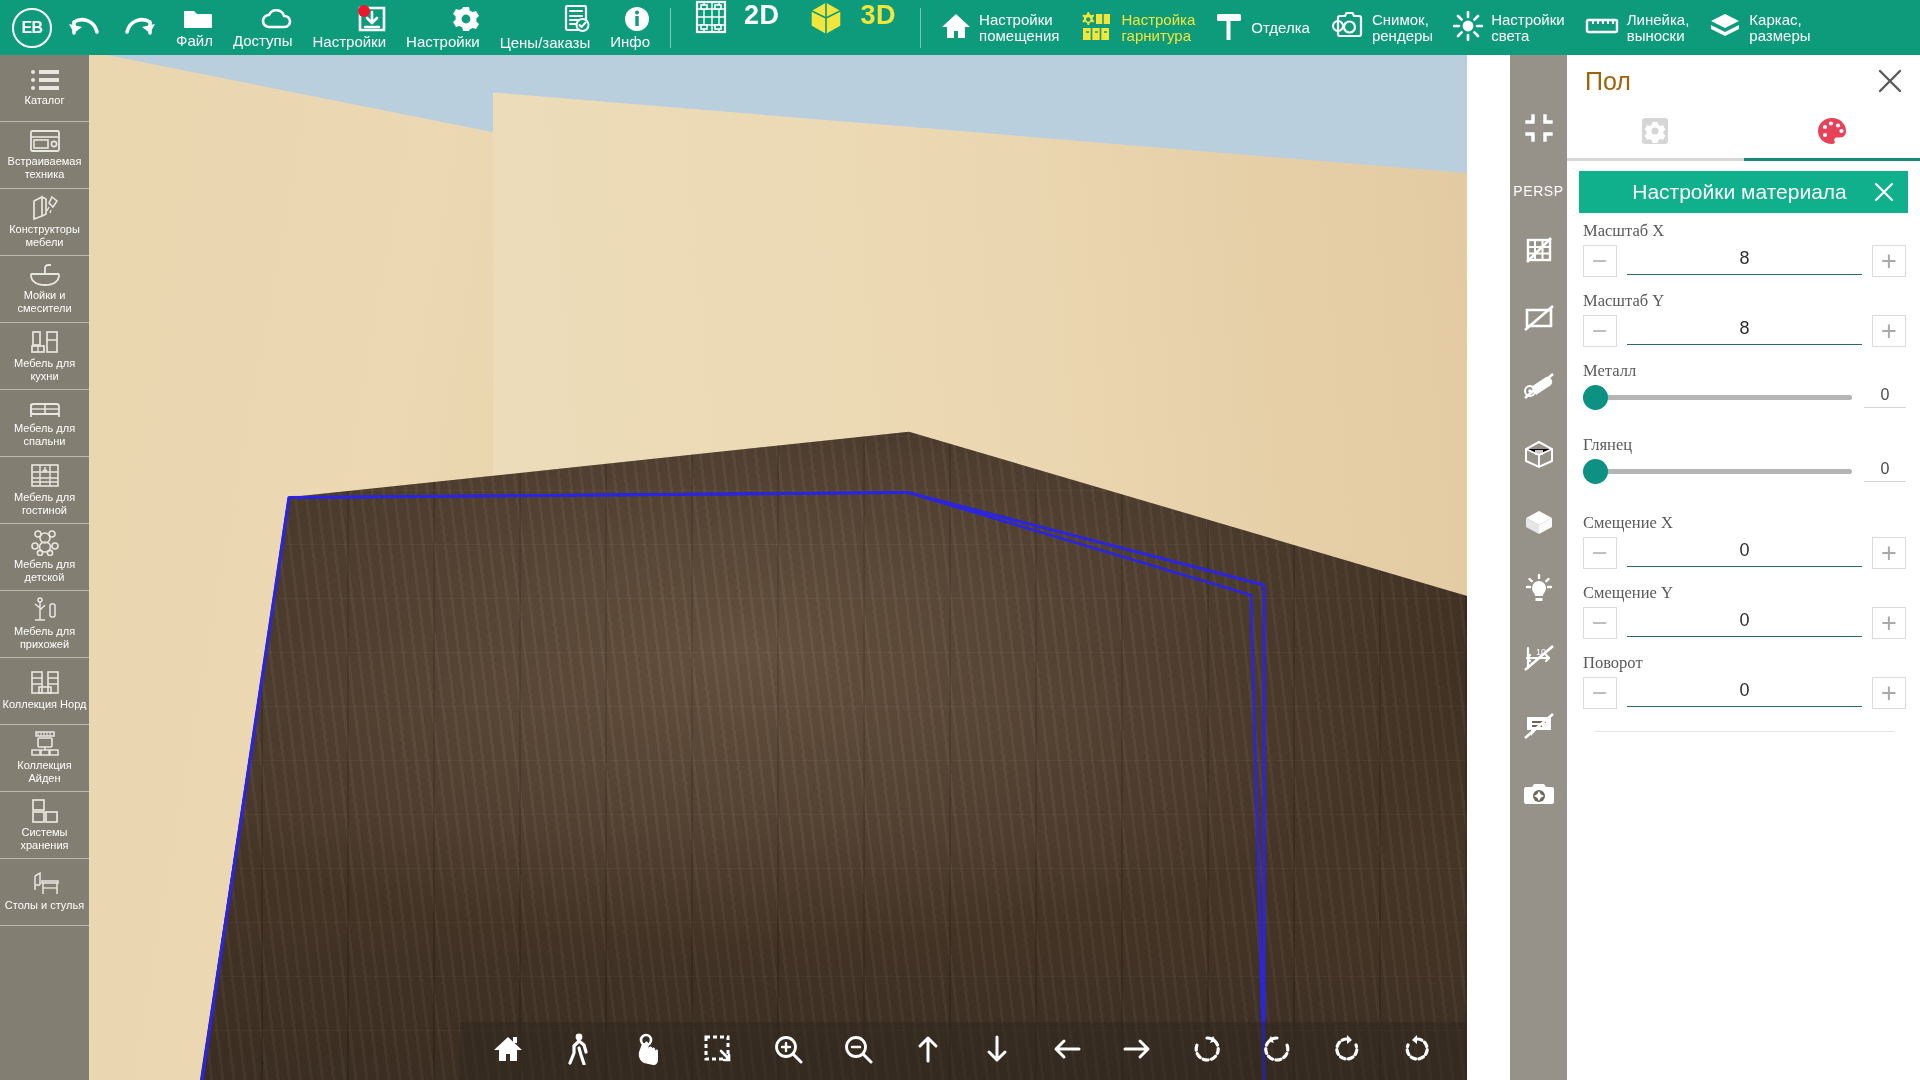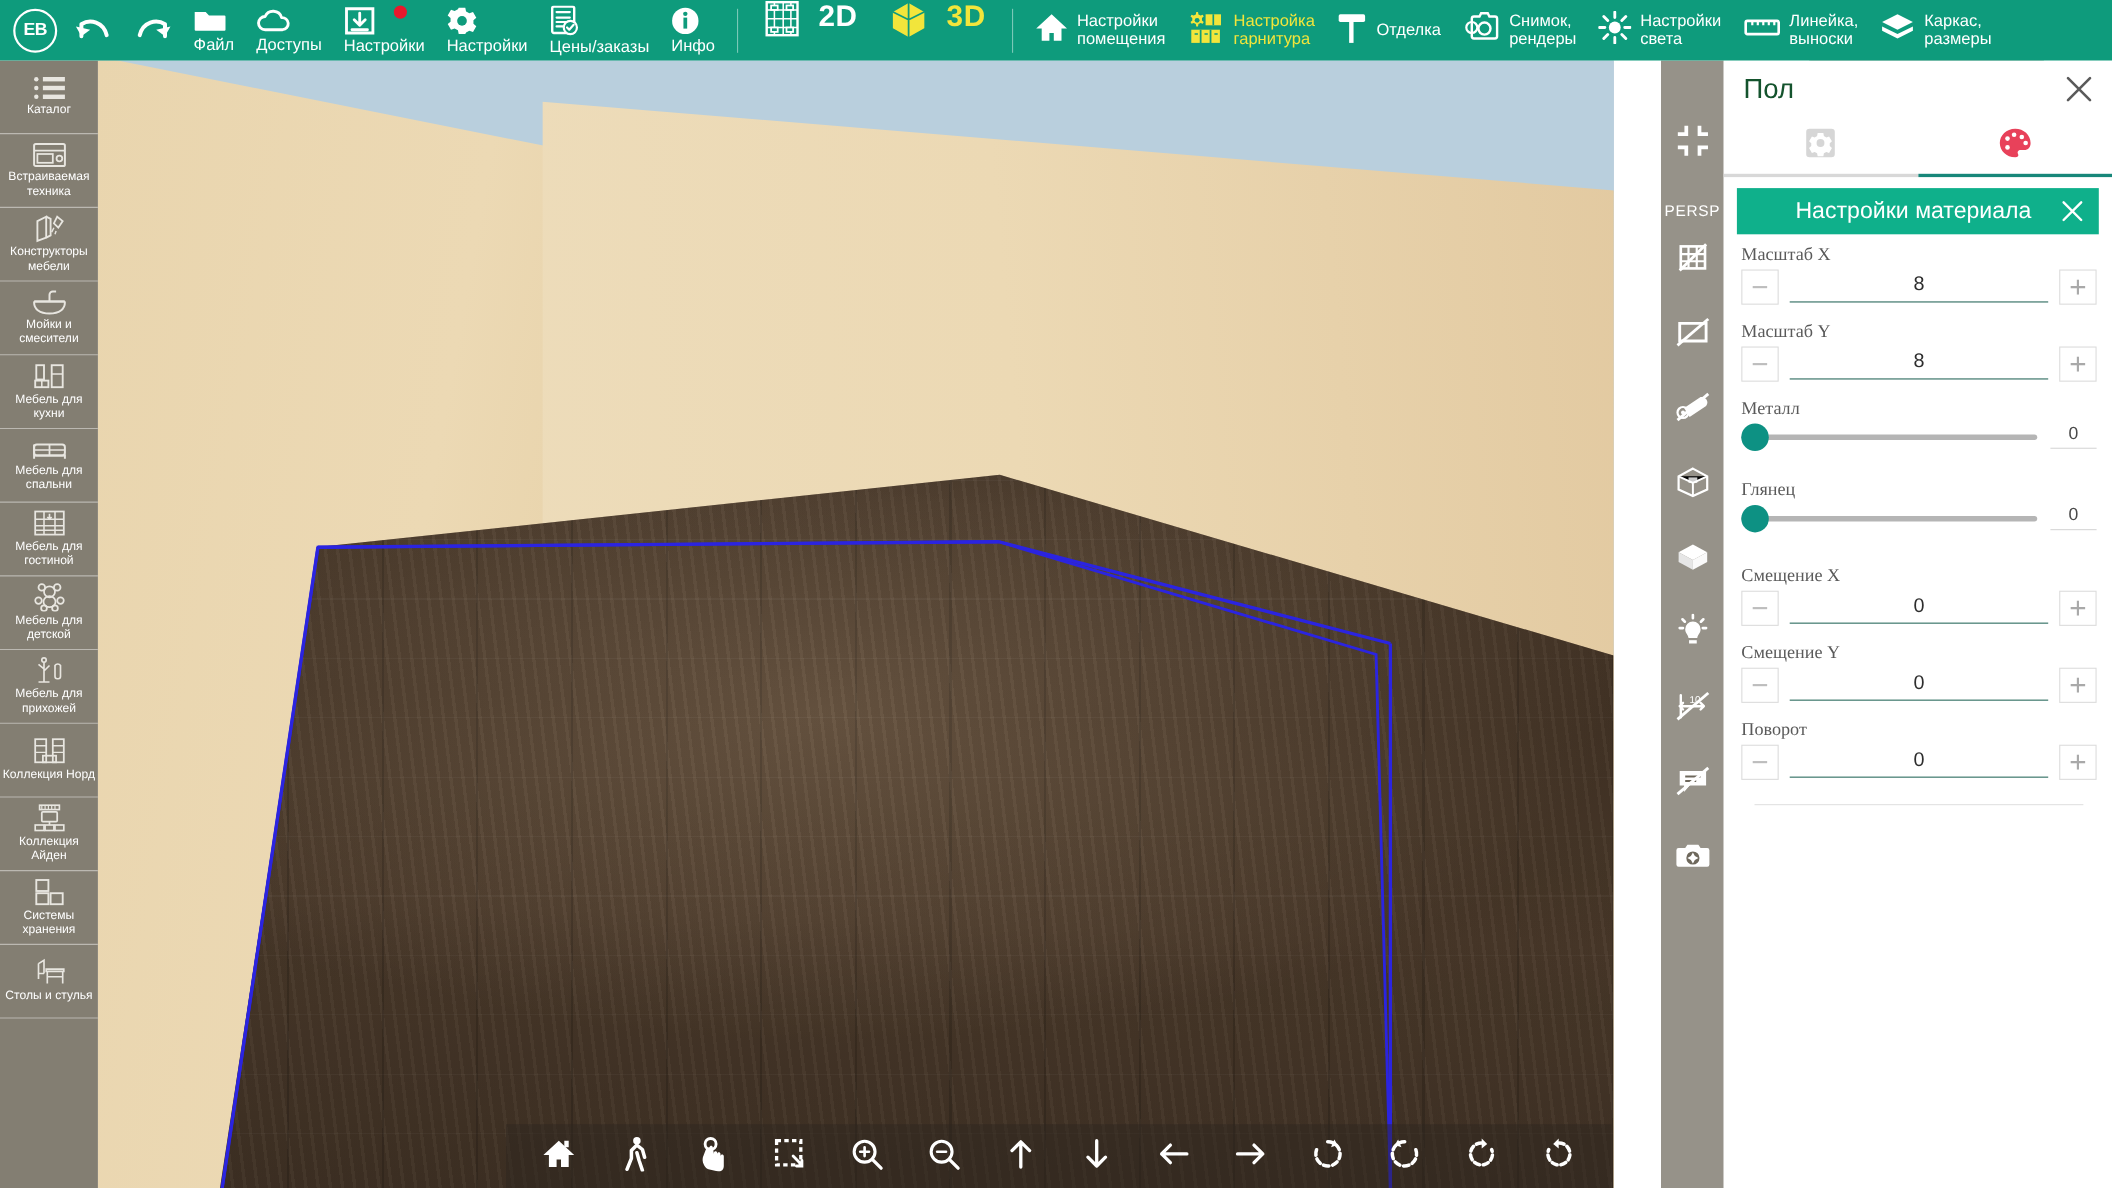--- a/index.html
+++ b/index.html
@@ -12,21 +12,21 @@
   #app { position: relative; width: 1920px; height: 1080px; overflow: hidden; padding-left: 16px; }
 
   
   .topbar {
     position: absolute; left: 0; top: 0; width: 1920px; height: 55px;
     background: #0e9b7c;
     display: flex; align-items: stretch;
     color: #fff; z-index: 40;
   }
   .tb-item {
-    display: flex; flex-direction: column; align-items: flex-start; justify-content: center;
+    display: flex; flex-direction: column; align-items: flex-end; justify-content: center;
     padding: 0 10px; min-width: 40px; height: 55px; cursor: pointer;
     position: relative;
   }
   .tb-item .ic { display: block; line-height: 0; }
   .tb-item .lb {
     font-size: 15px; line-height: 15px; text-align: center; color: #fff;
     margin-top: 2px; white-space: pre-line;
   }
   .tb-sep {
     width: 1px; background: rgba(255,255,255,.45);
@@ -110,21 +110,21 @@
   .rail {
     position: absolute; right: 0; top: 55px; width: 57px; height: 1025px;
     background: rgba(110,104,92,.72); z-index: 20;
     display: flex; flex-direction: column; align-items: center; padding-top: 52px;
   }
   .rail-btn {
     width: 46px; height: 46px; display: flex; align-items: center; justify-content: center;
     cursor: pointer; margin-bottom: 22px; color: #fff;
   }
   .rail-label {
-    color: #fff; font-size: 14px; letter-spacing: .6px; margin-bottom: 14px; margin-top: 8px;
+    color: #fff; font-size: 14px; letter-spacing: .6px; margin-bottom: 30px; margin-top: 8px;
   }
 
   
   .cart-btn {
     position: absolute; right: 62px; top: 52px; width: 213px; height: 44px;
     border: 1px solid #9fd8c4; background: rgba(120,118,106,.55);
     display: flex; align-items: center; justify-content: center; gap: 18px;
     cursor: pointer; z-index: 25;
   }
   .cart-btn .price { color: #ffffff; font-size: 23px; }
@@ -143,21 +143,21 @@
 
   
   .rpanel {
     position: absolute; right: 0; top: 55px; width: 353px; height: 1025px;
     background: #ffffff; z-index: 35; overflow: hidden;
   }
   .rp-head {
     height: 52px; display: flex; align-items: center; justify-content: space-between;
     padding: 0 16px 0 18px;
   }
-  .rp-title { font-size: 25px; color: #14532d; }
+  .rp-title { font-size: 25px; color: #a16207; }
   .rp-close { cursor: pointer; line-height: 0; }
   .rp-tabs { display: flex; height: 54px; }
   .rp-tab {
     flex: 1; display: flex; align-items: center; justify-content: center;
     cursor: pointer; border-bottom: 3px solid #d8d8d8; position: relative;
   }
   .rp-tab.active { border-bottom: 3px solid #17877a; }
 
   .mat-head {
     margin: 10px 12px 0 12px; height: 42px; background: #0fb08b;

